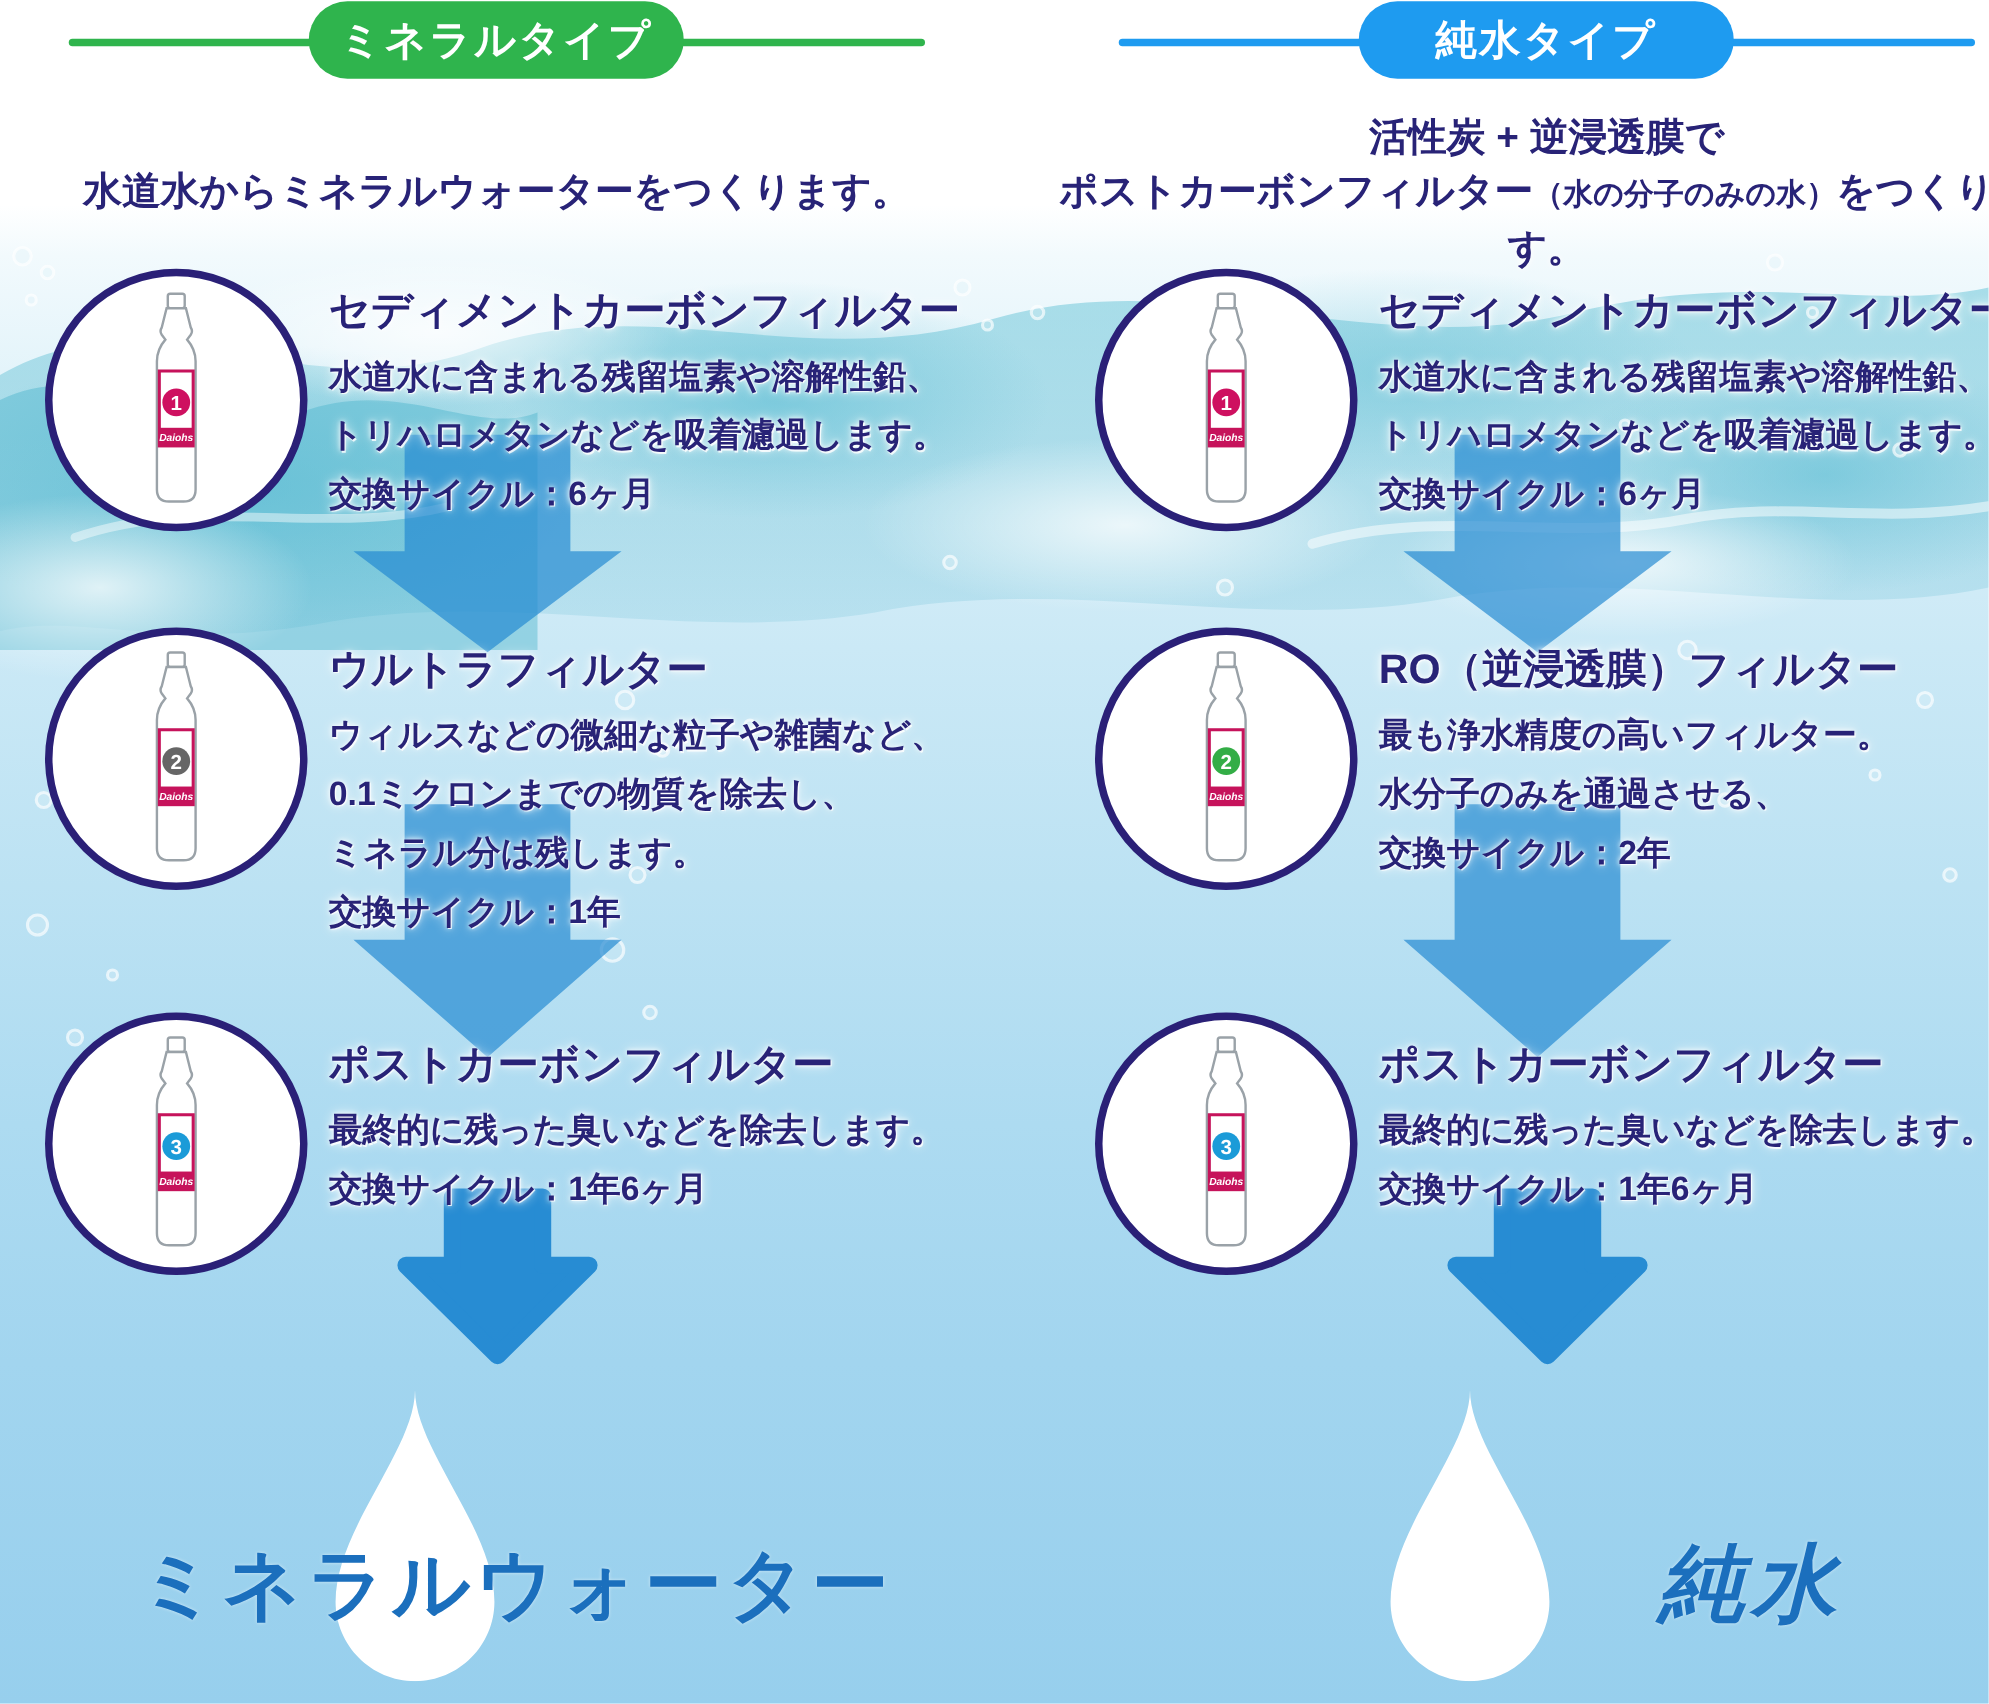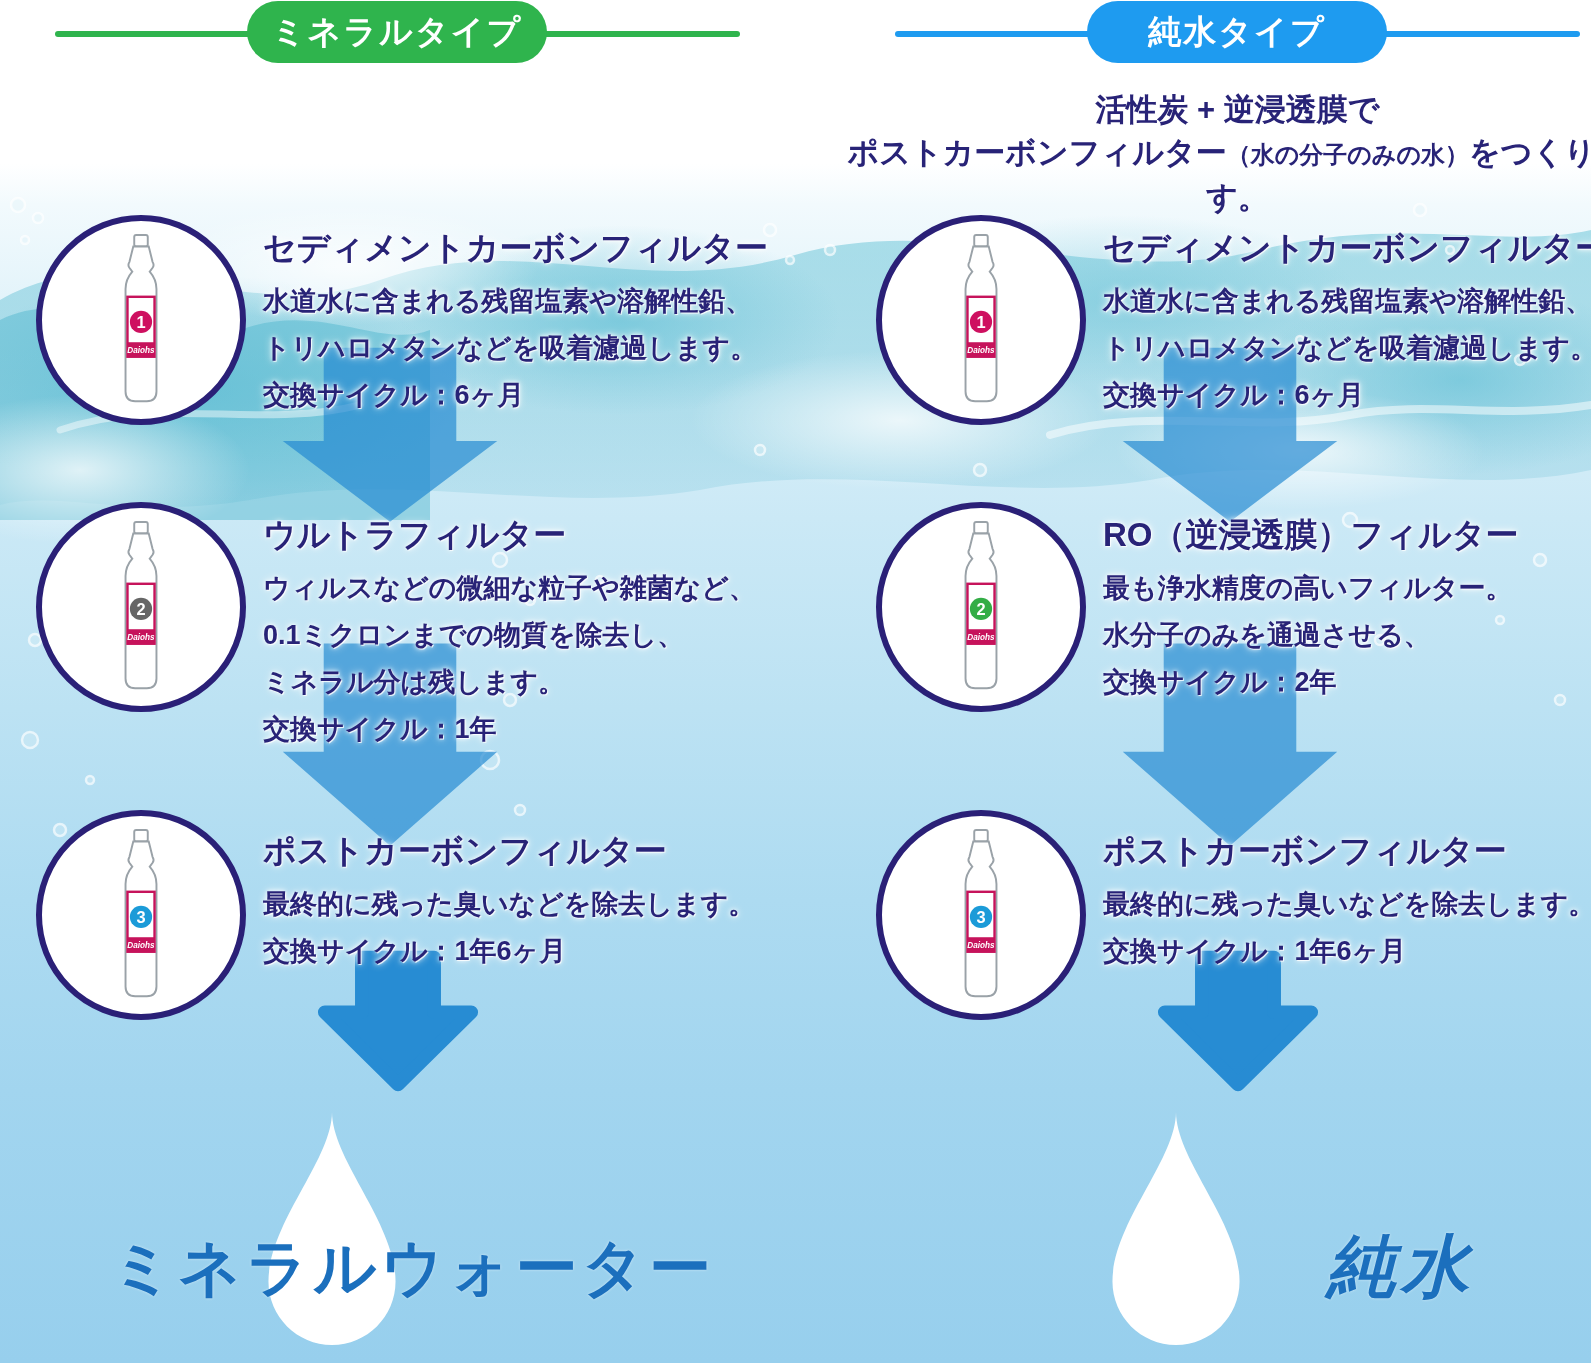--- a/index.html
+++ b/index.html
@@ -143,21 +143,21 @@
   </svg>
 
   <section class="col col-left">
     <div class="header-line" style="background: rgb(47, 180, 77);"></div>
     <div class="pill" style="background: rgb(47, 180, 77);">
       <span>ミネラルタイプ</span>
     </div>
 
     <div class="subtitle">
       <br>
-      <span class="small"></span><span></span>
+      <span>水道水からミネラルウォーターをつくります。</span><span class="small"></span><span></span>
     </div>
 
     <div class="arrow arrow-a arrow-1">
       <svg viewBox="0 0 240 160" preserveAspectRatio="none">
           <path stroke-linejoin="round" stroke-width="12" d="M52 8 H188 V84 H230 L120 150 L10 84 H52 Z" fill="#2289d2"></path>
         </svg>
     </div>
     <div class="arrow arrow-a arrow-2">
       <svg viewBox="0 0 240 160" preserveAspectRatio="none">
           <path stroke-linejoin="round" stroke-width="12" d="M52 8 H188 V84 H230 L120 150 L10 84 H52 Z" fill="#2289d2"></path>

